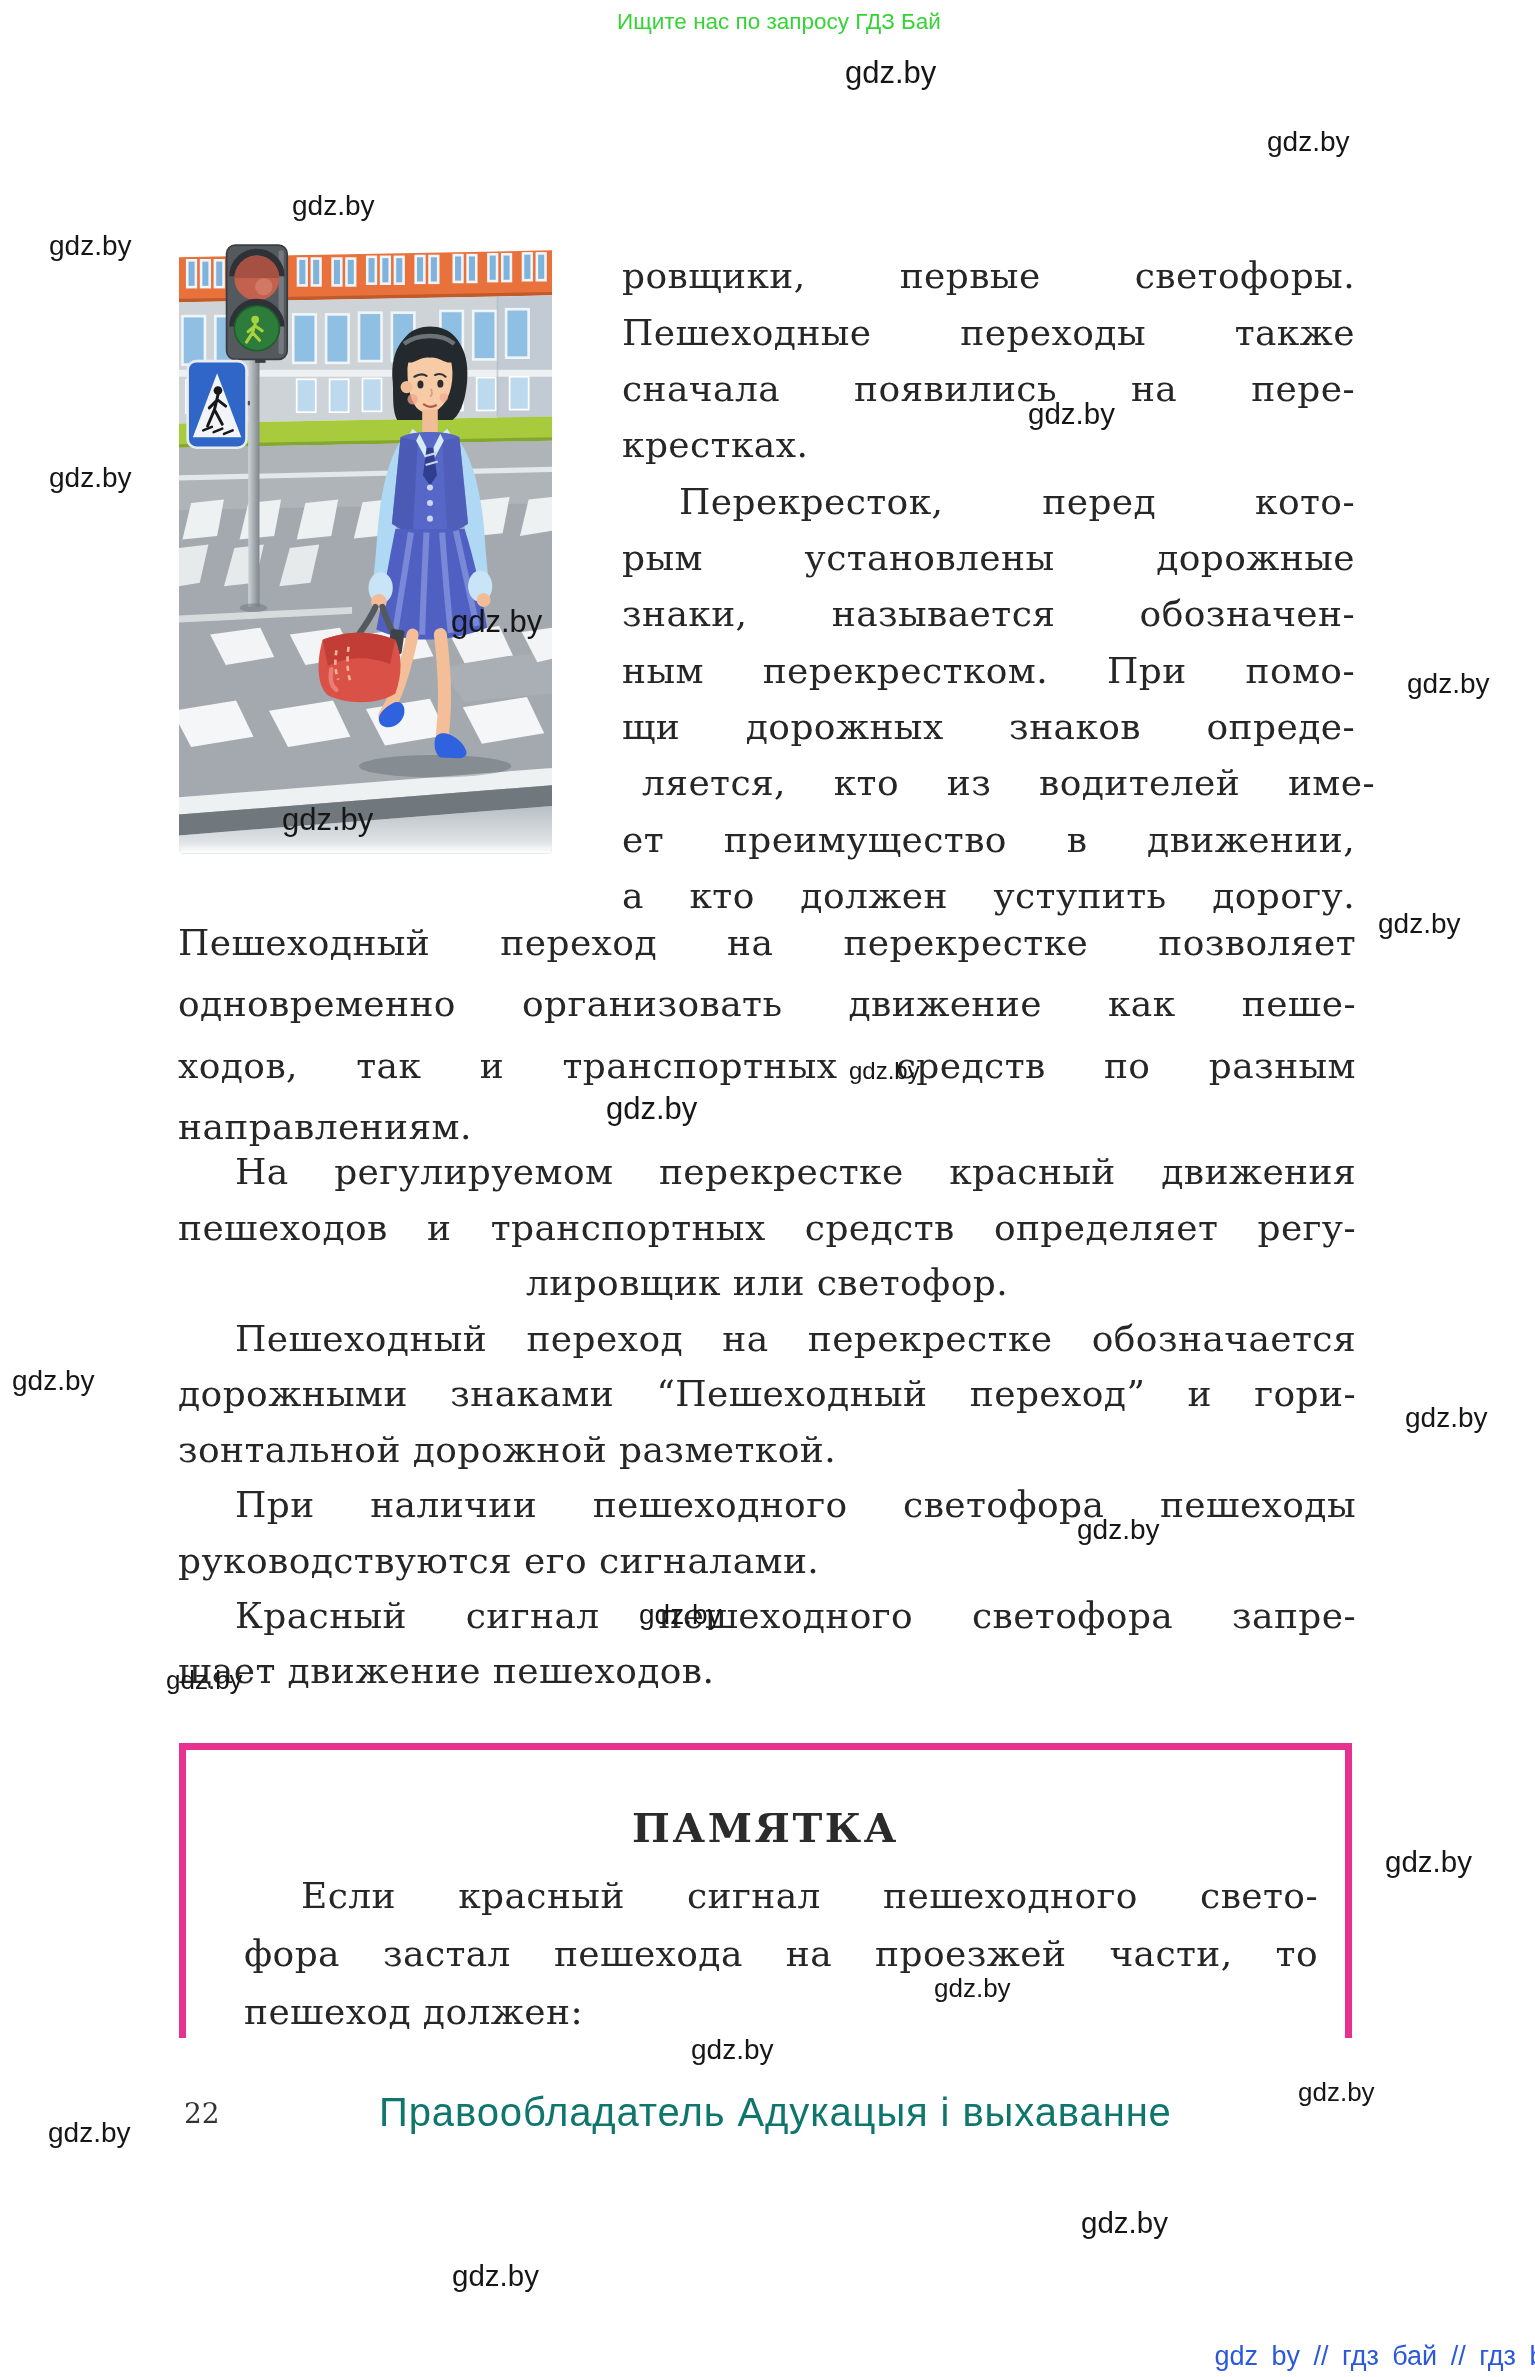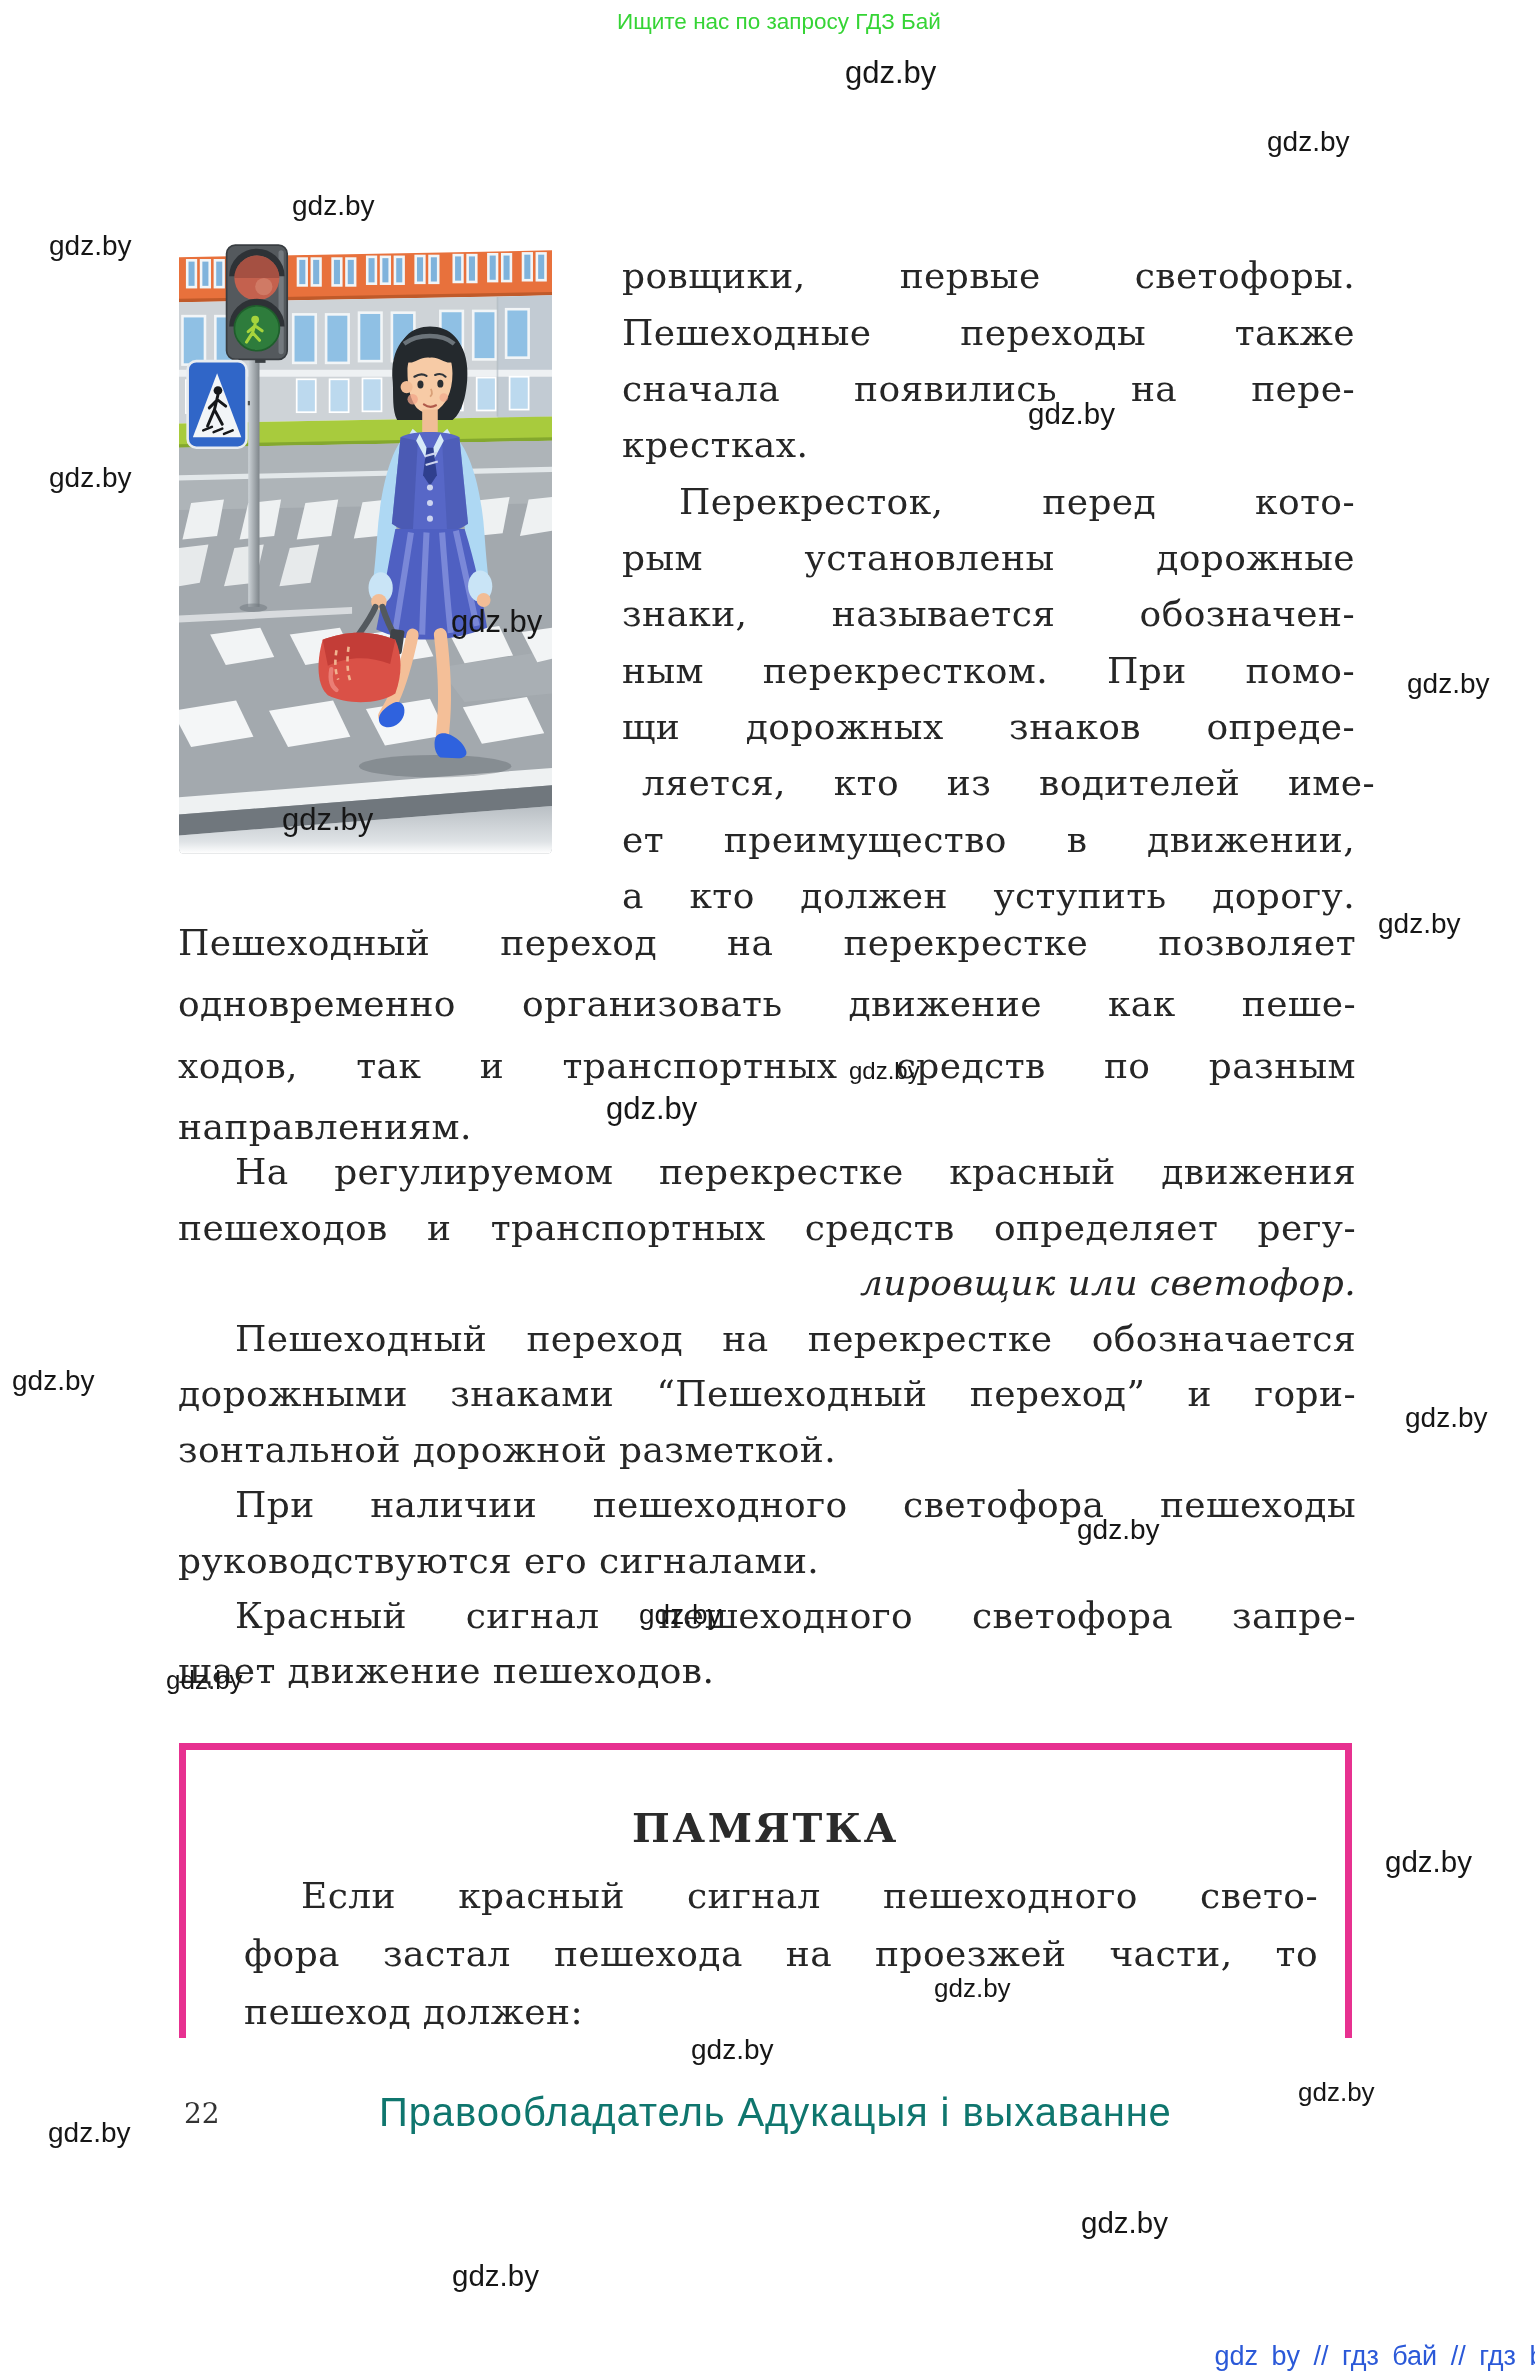--- a/index.html
+++ b/index.html
@@ -274,21 +274,21 @@
       <div class="tline" style="left: 622px; top: 707px; width: 733px; text-align: justify; text-align-last: justify;">щи дорожных знаков опреде-</div>
       <div class="tline" style="left: 626px; top: 763px; width: 733px; text-align: justify; text-align-last: justify; margin-left: 16px;">ляется, кто из водителей име-</div>
       <div class="tline" style="left: 622px; top: 820px; width: 733px; text-align: justify; text-align-last: justify;">ет преимущество в движении,</div>
       <div class="tline" style="left: 622px; top: 876px; width: 733px; text-align: justify; text-align-last: justify;">а кто должен уступить дорогу.</div>
       <div class="tline" style="left: 178px; top: 923px; width: 1178px; text-align: justify; text-align-last: justify;">Пешеходный переход на перекрестке позволяет</div>
       <div class="tline" style="left: 178px; top: 984px; width: 1178px; text-align: justify; text-align-last: justify;">одновременно организовать движение как пеше-</div>
       <div class="tline" style="left: 178px; top: 1046px; width: 1178px; text-align: justify; text-align-last: justify;">ходов, так и транспортных средств по разным</div>
       <div class="tline" style="left: 178px; top: 1107px; width: 1178px; text-align: left;">направлениям.</div>
       <div class="tline" style="left: 178px; top: 1152px; width: 1178px; text-align: justify; text-align-last: justify; text-indent: 57px;">На регулируемом перекрестке красный движения</div>
       <div class="tline" style="left: 178px; top: 1208px; width: 1178px; text-align: justify; text-align-last: justify;">пешеходов и транспортных средств определяет регу-</div>
-      <div class="tline" style="left: 178px; top: 1263px; width: 1178px; text-align: right; font-style: italic;">лировщик или светофор.</div>
+      <div class="tline" style="left: 178px; top: 1263px; width: 1178px; text-align: center;">лировщик или светофор.</div>
       <div class="tline" style="left: 178px; top: 1319px; width: 1178px; text-align: justify; text-align-last: justify; text-indent: 57px;">Пешеходный переход на перекрестке обозначается</div>
       <div class="tline" style="left: 178px; top: 1374px; width: 1178px; text-align: justify; text-align-last: justify;">дорожными знаками “Пешеходный переход” и гори-</div>
       <div class="tline" style="left: 178px; top: 1430px; width: 1178px; text-align: left;">зонтальной дорожной разметкой.</div>
       <div class="tline" style="left: 178px; top: 1485px; width: 1178px; text-align: justify; text-align-last: justify; text-indent: 57px;">При наличии пешеходного светофора пешеходы</div>
       <div class="tline" style="left: 178px; top: 1596px; width: 1178px; text-align: justify; text-align-last: justify; text-indent: 57px;">Красный сигнал пешеходного светофора запре-</div>
       <div class="tline" style="left: 178px; top: 1541px; width: 1178px; text-align: left;">руководствуются его сигналами.</div>
       <div class="tline" style="left: 178px; top: 1651px; width: 1178px; text-align: left;">щает движение пешеходов.</div>
     </div>
 
   <div class="memo"></div>

